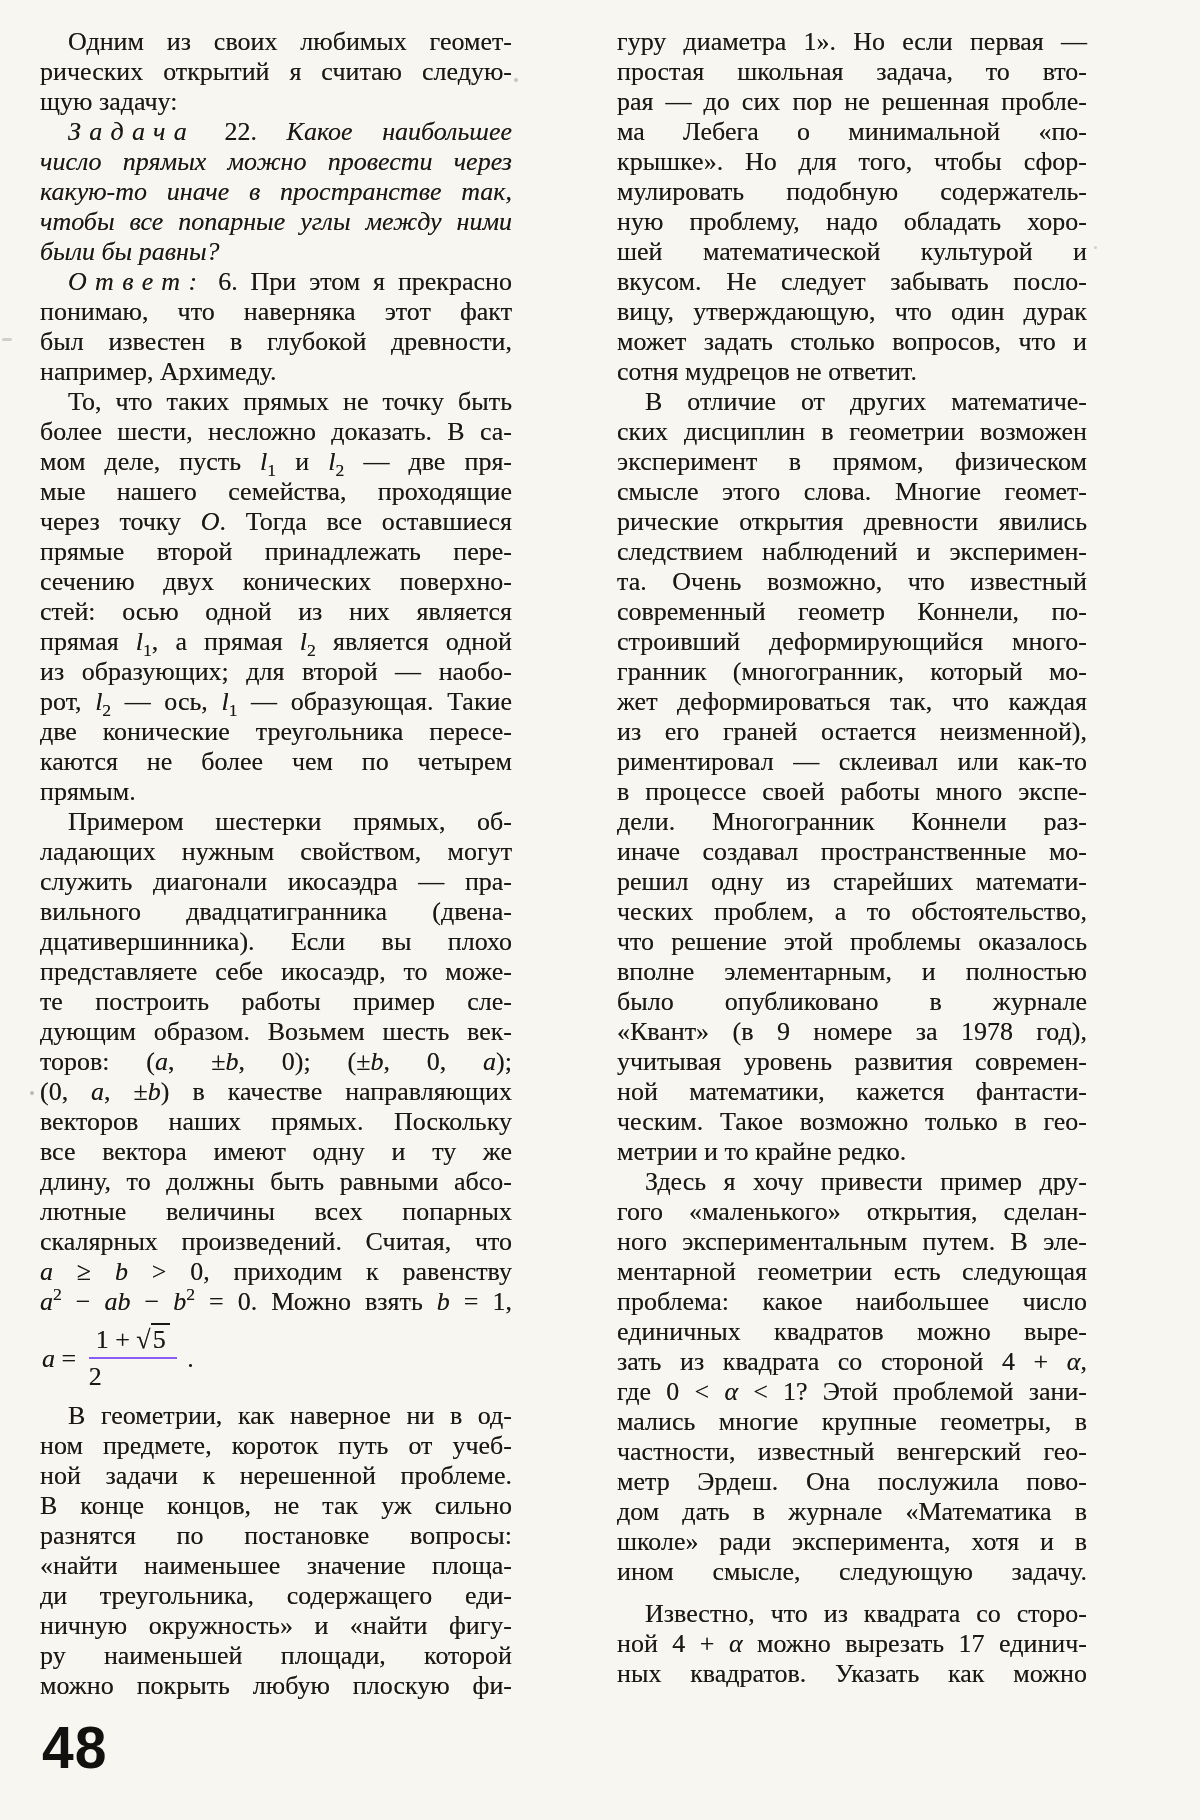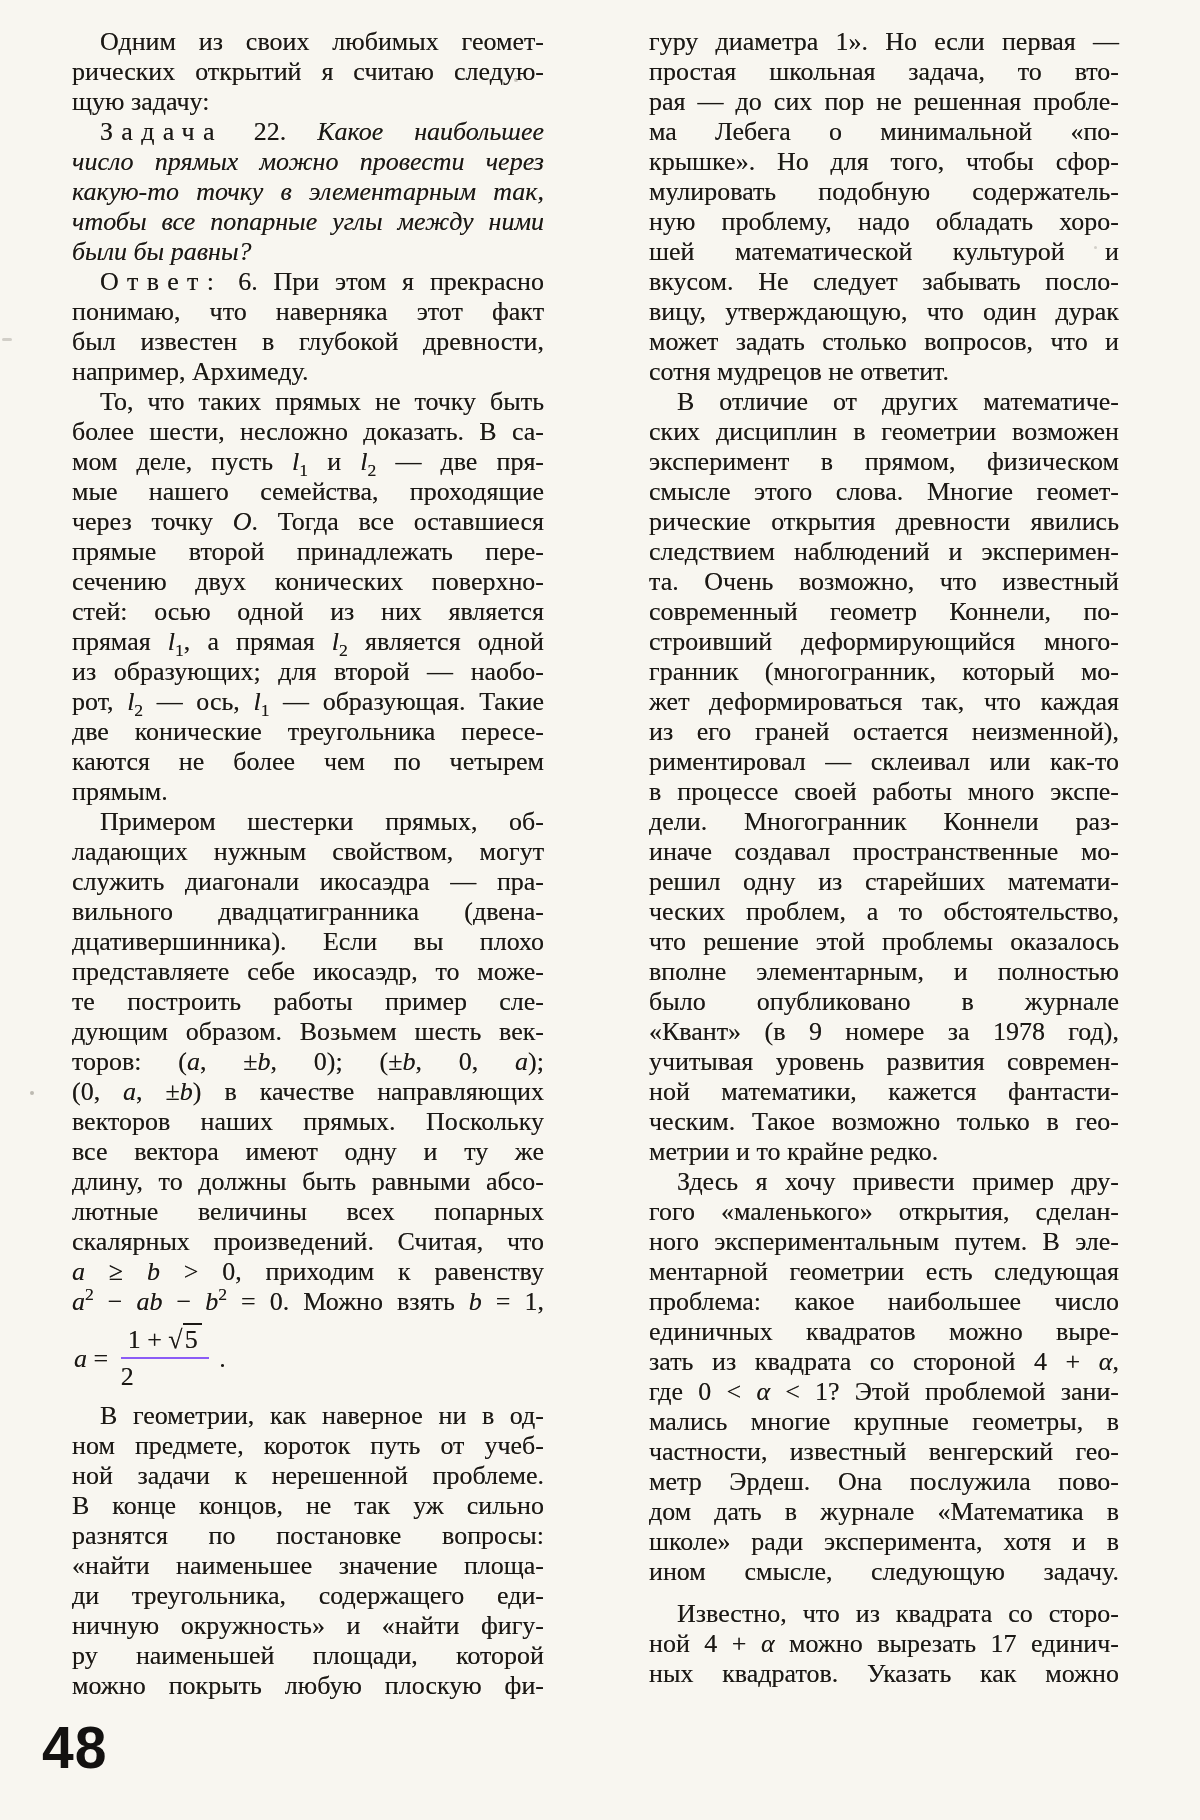--- a/index.html
+++ b/index.html
@@ -4,32 +4,32 @@
 <style>
   html,body{margin:0;padding:0;}
   body{
     width:1200px;height:1820px;position:relative;overflow:hidden;
     background:#f8f6f0;
     font-family:"Liberation Serif","DejaVu Serif",serif;
     color:#1b1814;
   }
   .page{position:absolute;inset:0;}
   .col{position:absolute;top:27px;font-size:26px;line-height:30px;
-       text-shadow:0 0 .5px rgba(20,18,14,.55);margin-left:32px;}
+       text-shadow:0 0 .5px rgba(20,18,14,.55);}
   .col-left{left:40px;width:472px;}
   .col-right{left:617px;width:470px;}
   .line{height:30px;text-align:justify;text-align-last:justify;white-space:normal;}
   .line.f{text-indent:28px;}
   .line.e{text-align-last:left;}
   .line.g{margin-top:12px;}
   .line i{font-style:italic;}
   sup,sub{line-height:0;font-size:68%;}
   sup{vertical-align:super;}
   sub{vertical-align:sub;}
-  .sp{letter-spacing:.32em;}
+  .sp{letter-spacing:.32em;font-style:italic;}
   .line.formula{height:84px;line-height:84px;text-align:left;text-align-last:left;padding-left:2px;}
   .frac{display:inline-block;vertical-align:middle;text-align:center;line-height:1.12;margin:0 4px 6px 6px;}
   .frac .nu{display:block;padding:0 7px 3px;border-bottom:2px solid #8b5cf6;}
   .frac .de{display:block;padding-top:3px;}
   .sq .ov{border-top:2px solid #1b1814;padding:0 4px 0 2px;}
   .folio{position:absolute;left:42px;top:1718px;
          font-family:"Liberation Sans","DejaVu Sans",sans-serif;
          font-weight:700;font-size:60px;line-height:60px;letter-spacing:1px;
          transform:scaleX(.95);transform-origin:left;color:#131110;}
   .speck{position:absolute;border-radius:50%;background:#8d887e;}
@@ -37,21 +37,21 @@
 </head>
 <body>
 
 <div class="page">
   <div class="col col-left">
       <div class="line f">Одним из своих любимых геомет-</div>
       <div class="line">рических открытий я считаю следую-</div>
       <div class="line e">щую задачу:</div>
       <div class="line f"><span class="sp">Задача</span> 22. <i>Какое наибольшее</i></div>
       <div class="line"><i>число прямых можно провести через</i></div>
-      <div class="line"><i>какую-то точку в элементарным так,</i></div>
+      <div class="line"><i>какую-то иначе в пространстве так,</i></div>
       <div class="line"><i>чтобы все попарные углы между ними</i></div>
       <div class="line e"><i>были бы равны?</i></div>
       <div class="line f"><span class="sp">Ответ:</span> 6. При этом я прекрасно</div>
       <div class="line">понимаю, что наверняка этот факт</div>
       <div class="line">был известен в глубокой древности,</div>
       <div class="line e">например, Архимеду.</div>
       <div class="line f">То, что таких прямых не точку быть</div>
       <div class="line">более шести, несложно доказать. В са-</div>
       <div class="line">мом деле, пусть <i>l</i><sub>1</sub> и <i>l</i><sub>2</sub> — две пря-</div>
       <div class="line">мые нашего семейства, проходящие</div>

